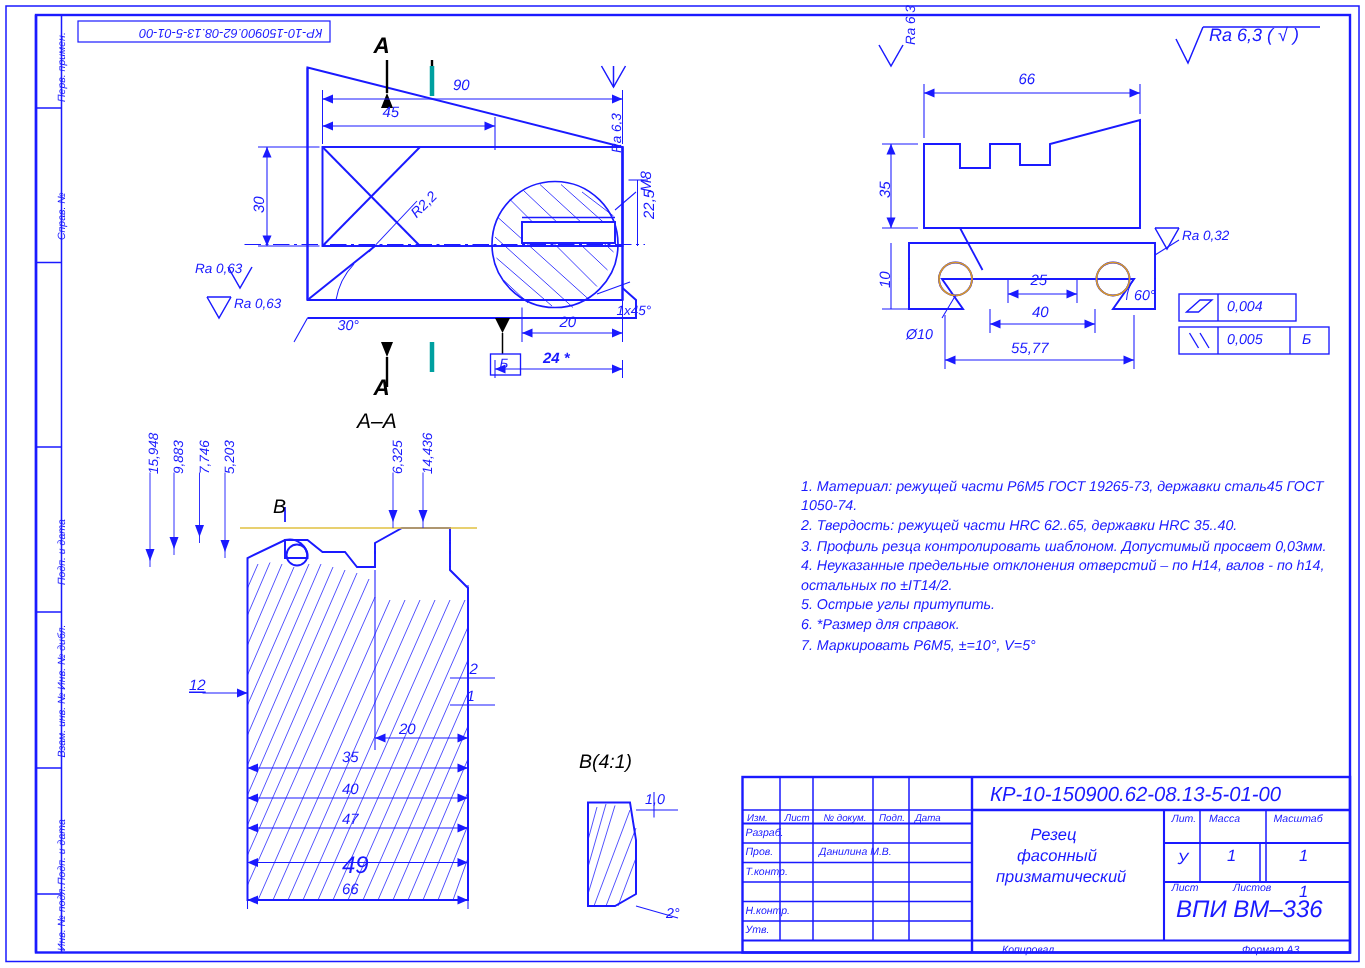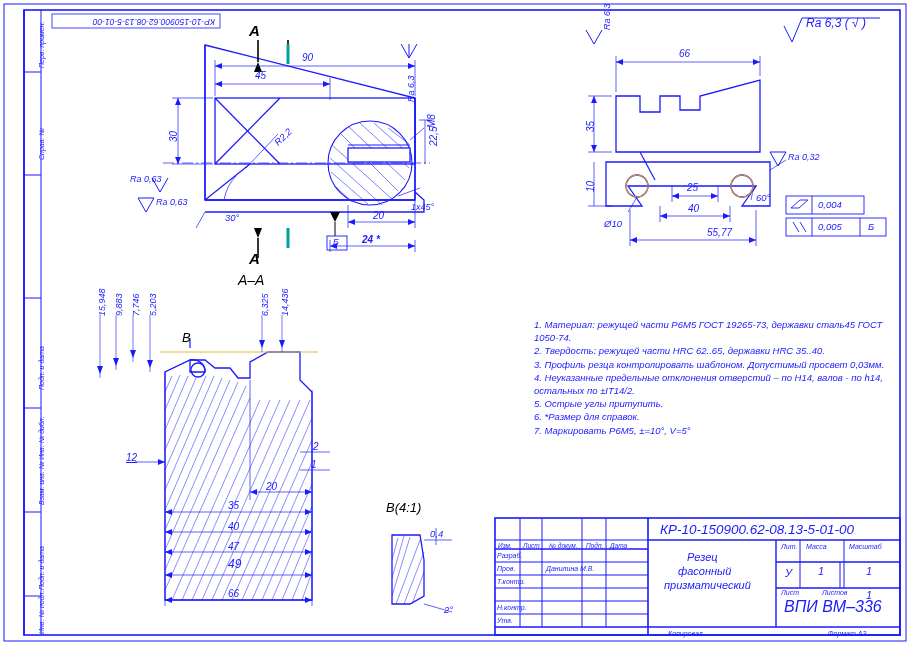--- a/index.html
+++ b/index.html
@@ -408,46 +408,46 @@
   <div class="lbl" style="left:130px;top:174px;font-size:9px;">Ra 0,63</div>
   <div class="lbl" style="left:156px;top:197px;font-size:9px;">Ra 0,63</div>
 
   <div class="lbl" style="left:679px;top:48px;font-size:10px;">66</div>
   <div class="lbl" style="left:602px;top:30px;font-size:9px;transform:rotate(-90deg);transform-origin:0 0;">Ra 6,3</div>
   <div class="lbl" style="left:585px;top:132px;font-size:10px;transform:rotate(-90deg);transform-origin:0 0;">35</div>
   <div class="lbl" style="left:585px;top:192px;font-size:10px;transform:rotate(-90deg);transform-origin:0 0;">10</div>
   <div class="lbl" style="left:604px;top:218px;font-size:9.5px;">Ø10</div>
   <div class="lbl" style="left:687px;top:182px;font-size:10px;">25</div>
   <div class="lbl" style="left:688px;top:203px;font-size:10px;">40</div>
-  <div class="lbl" style="left:674px;top:227px;font-size:10px;margin-left:33px;">55,77</div>
+  <div class="lbl" style="left:674px;top:227px;font-size:10px;">55,77</div>
   <div class="lbl" style="left:756px;top:192px;font-size:9.5px;">60°</div>
   <div class="lbl" style="left:788px;top:152px;font-size:9px;">Ra 0,32</div>
   <div class="lbl" style="left:818px;top:199px;font-size:9.5px;">0,004</div>
   <div class="lbl" style="left:818px;top:221px;font-size:9.5px;">0,005</div>
   <div class="lbl" style="left:868px;top:221px;font-size:9.5px;">Б</div>
 
   <div class="lbl blk" style="left:182px;top:330px;font-size:13px;">В</div>
   <div class="lbl" style="left:97px;top:316px;font-size:9px;transform:rotate(-90deg);transform-origin:0 0;">15,948</div>
   <div class="lbl" style="left:114px;top:316px;font-size:9px;transform:rotate(-90deg);transform-origin:0 0;">9,883</div>
   <div class="lbl" style="left:131px;top:316px;font-size:9px;transform:rotate(-90deg);transform-origin:0 0;">7,746</div>
   <div class="lbl" style="left:148px;top:316px;font-size:9px;transform:rotate(-90deg);transform-origin:0 0;">5,203</div>
   <div class="lbl" style="left:260px;top:316px;font-size:9px;transform:rotate(-90deg);transform-origin:0 0;">6,325</div>
   <div class="lbl" style="left:280px;top:316px;font-size:9px;transform:rotate(-90deg);transform-origin:0 0;">14,436</div>
   <div class="lbl" style="left:126px;top:452px;font-size:10px;text-decoration:underline;">12</div>
   <div class="lbl" style="left:313px;top:441px;font-size:10px;">2</div>
   <div class="lbl" style="left:311px;top:459px;font-size:10px;">1</div>
   <div class="lbl" style="left:266px;top:481px;font-size:10px;">20</div>
   <div class="lbl" style="left:228px;top:500px;font-size:10px;">35</div>
   <div class="lbl" style="left:228px;top:521px;font-size:10px;">40</div>
   <div class="lbl" style="left:228px;top:541px;font-size:10px;">47</div>
-  <div class="lbl" style="left:228px;top:557px;font-size:12px;">49</div>
+  <div class="lbl" style="left:228px;top:569px;font-size:16px;">49</div>
   <div class="lbl" style="left:228px;top:588px;font-size:10px;">66</div>
 
   <div class="lbl blk" style="left:386px;top:500px;font-size:13px;">В(4:1)</div>
-  <div class="lbl" style="left:430px;top:528px;font-size:9.5px;">0,4</div>
+  <div class="lbl" style="left:430px;top:528px;font-size:9.5px;">1,0</div>
   <div class="lbl" style="left:444px;top:604px;font-size:9.5px;">2°</div>
 
   <div class="notes" style="left:534px;top:318px;width:356px;">1. Материал: режущей части Р6М5 ГОСТ 19265-73, державки сталь45 ГОСТ 1050-74.
 2. Твердость: режущей части HRC 62..65, державки HRC 35..40.
 3. Профиль резца контролировать шаблоном. Допустимый просвет 0,03мм.
 4. Неуказанные предельные отклонения отверстий – по Н14, валов - по h14, остальных по ±IT14/2.
 5. Острые углы притупить.
 6. *Размер для справок.
 7. Маркировать Р6М5,  ±=10°, V=5°</div>
 

